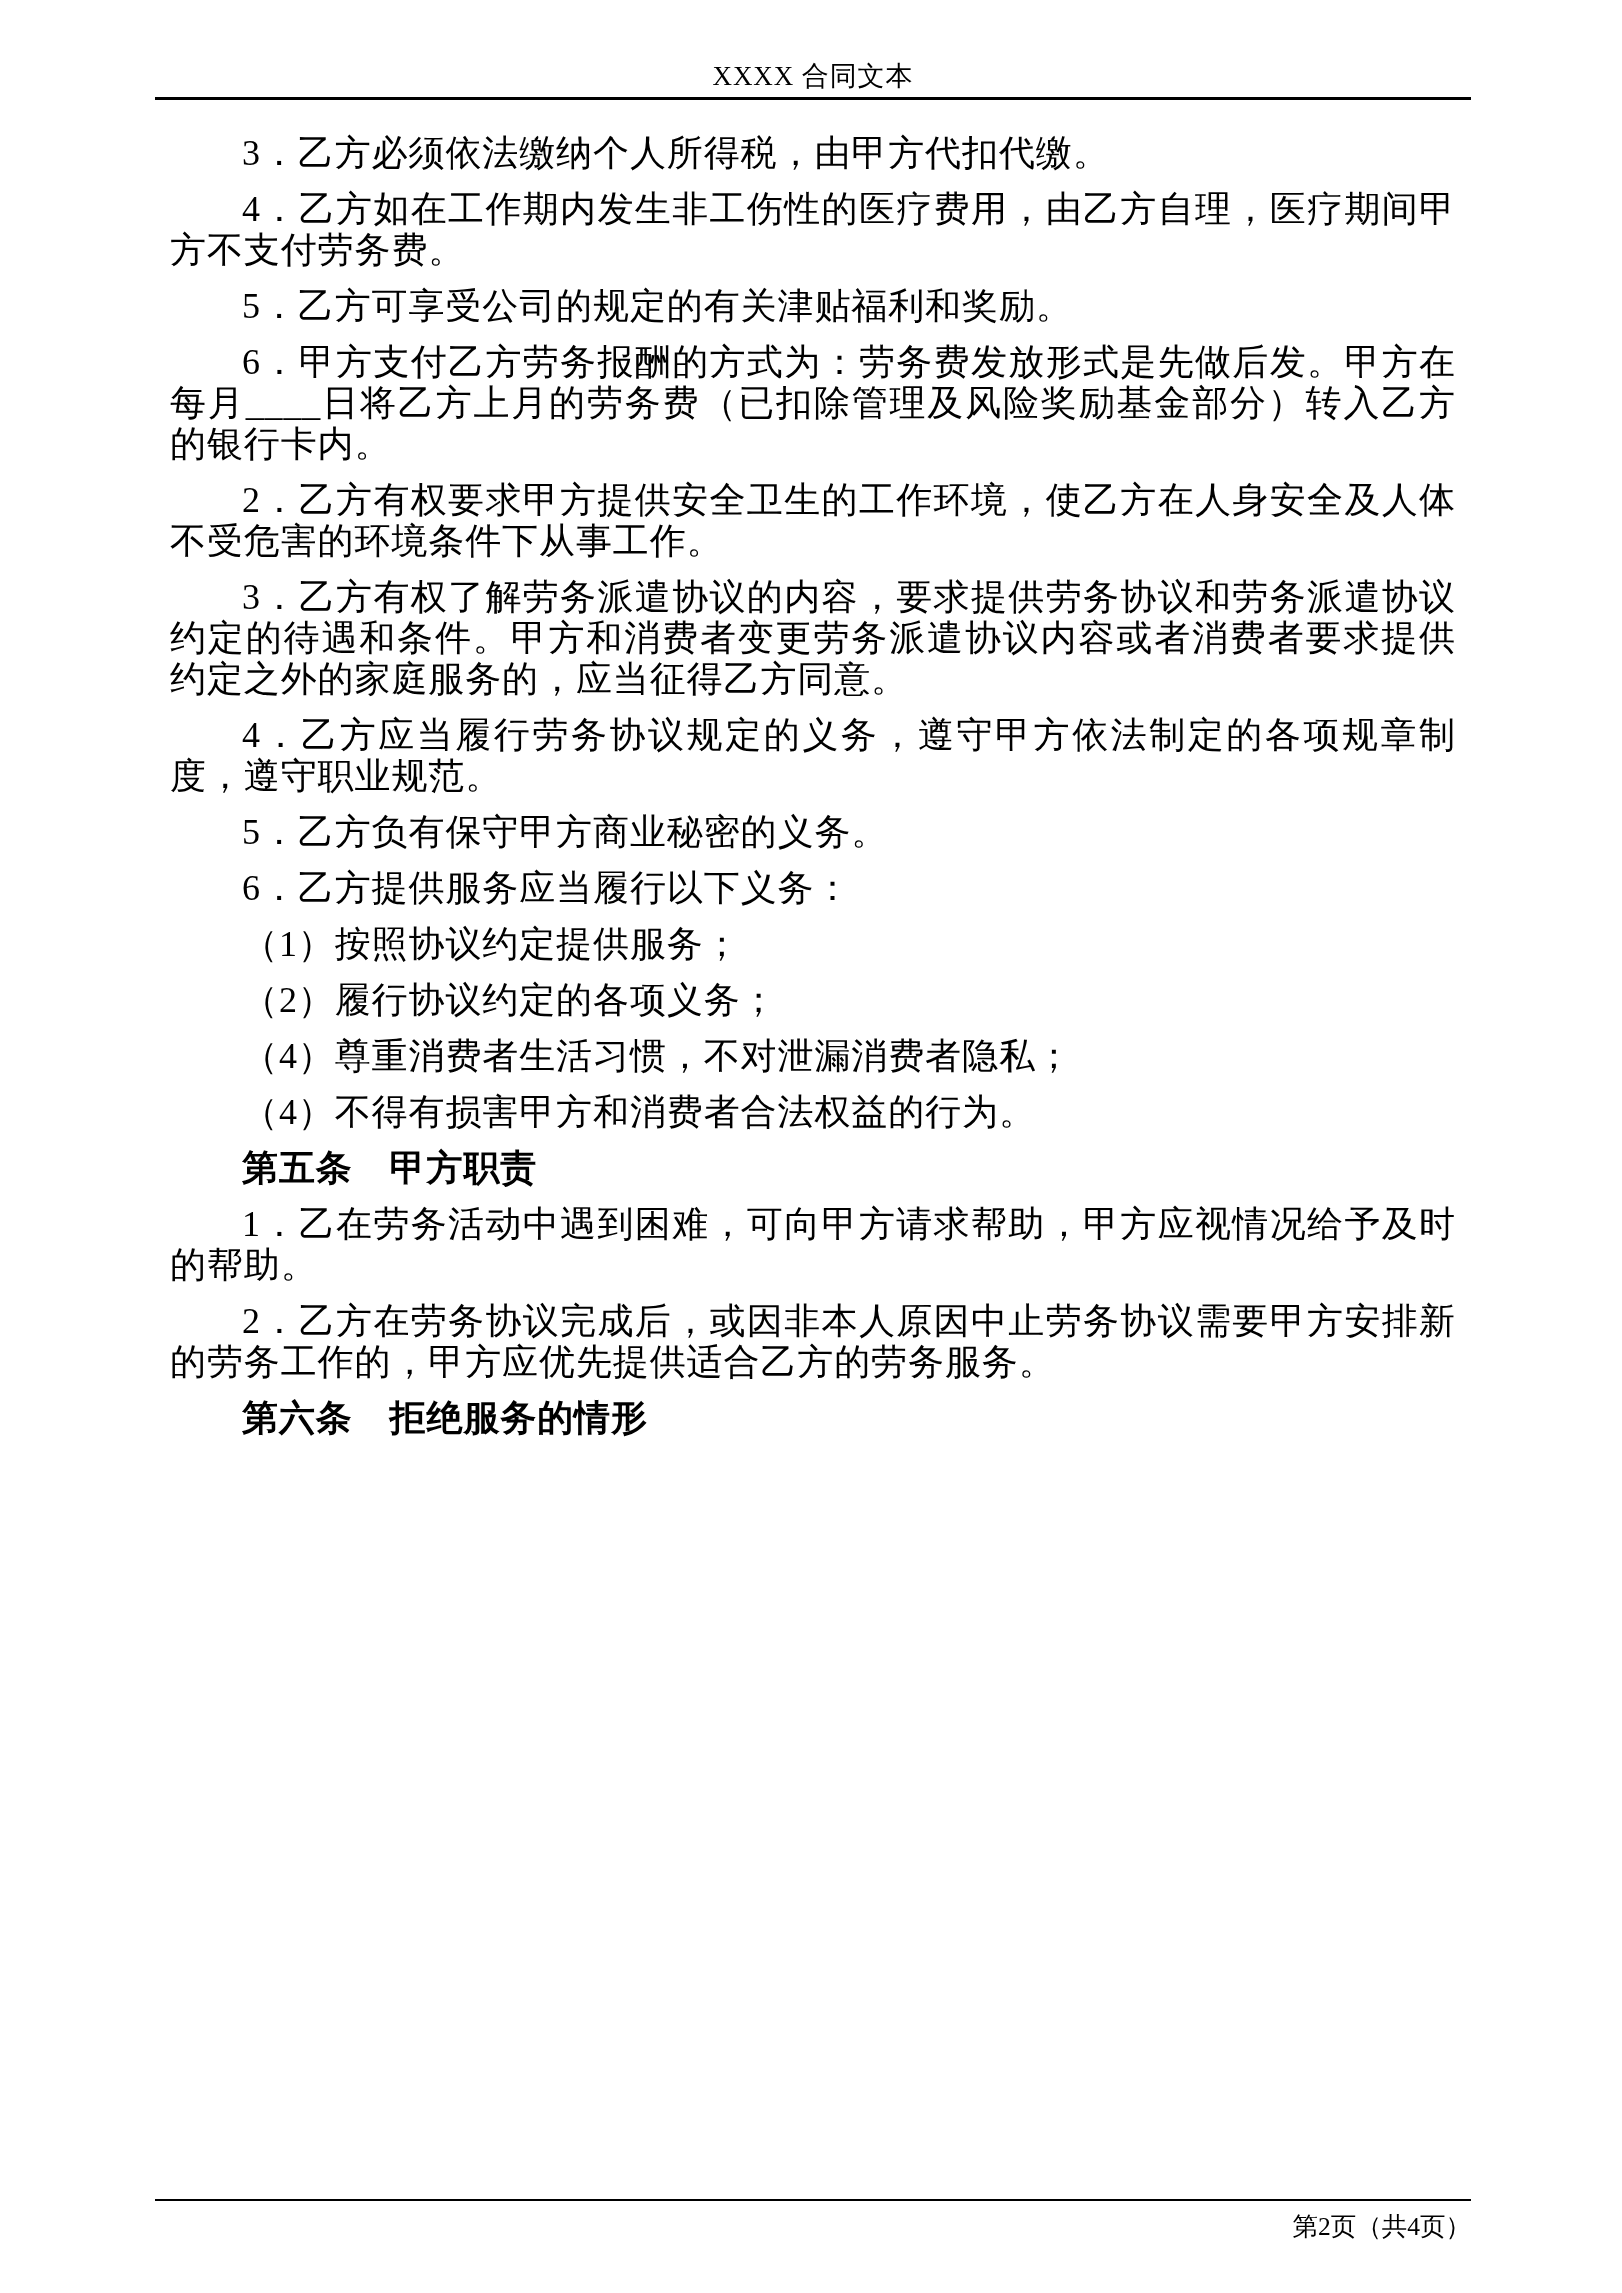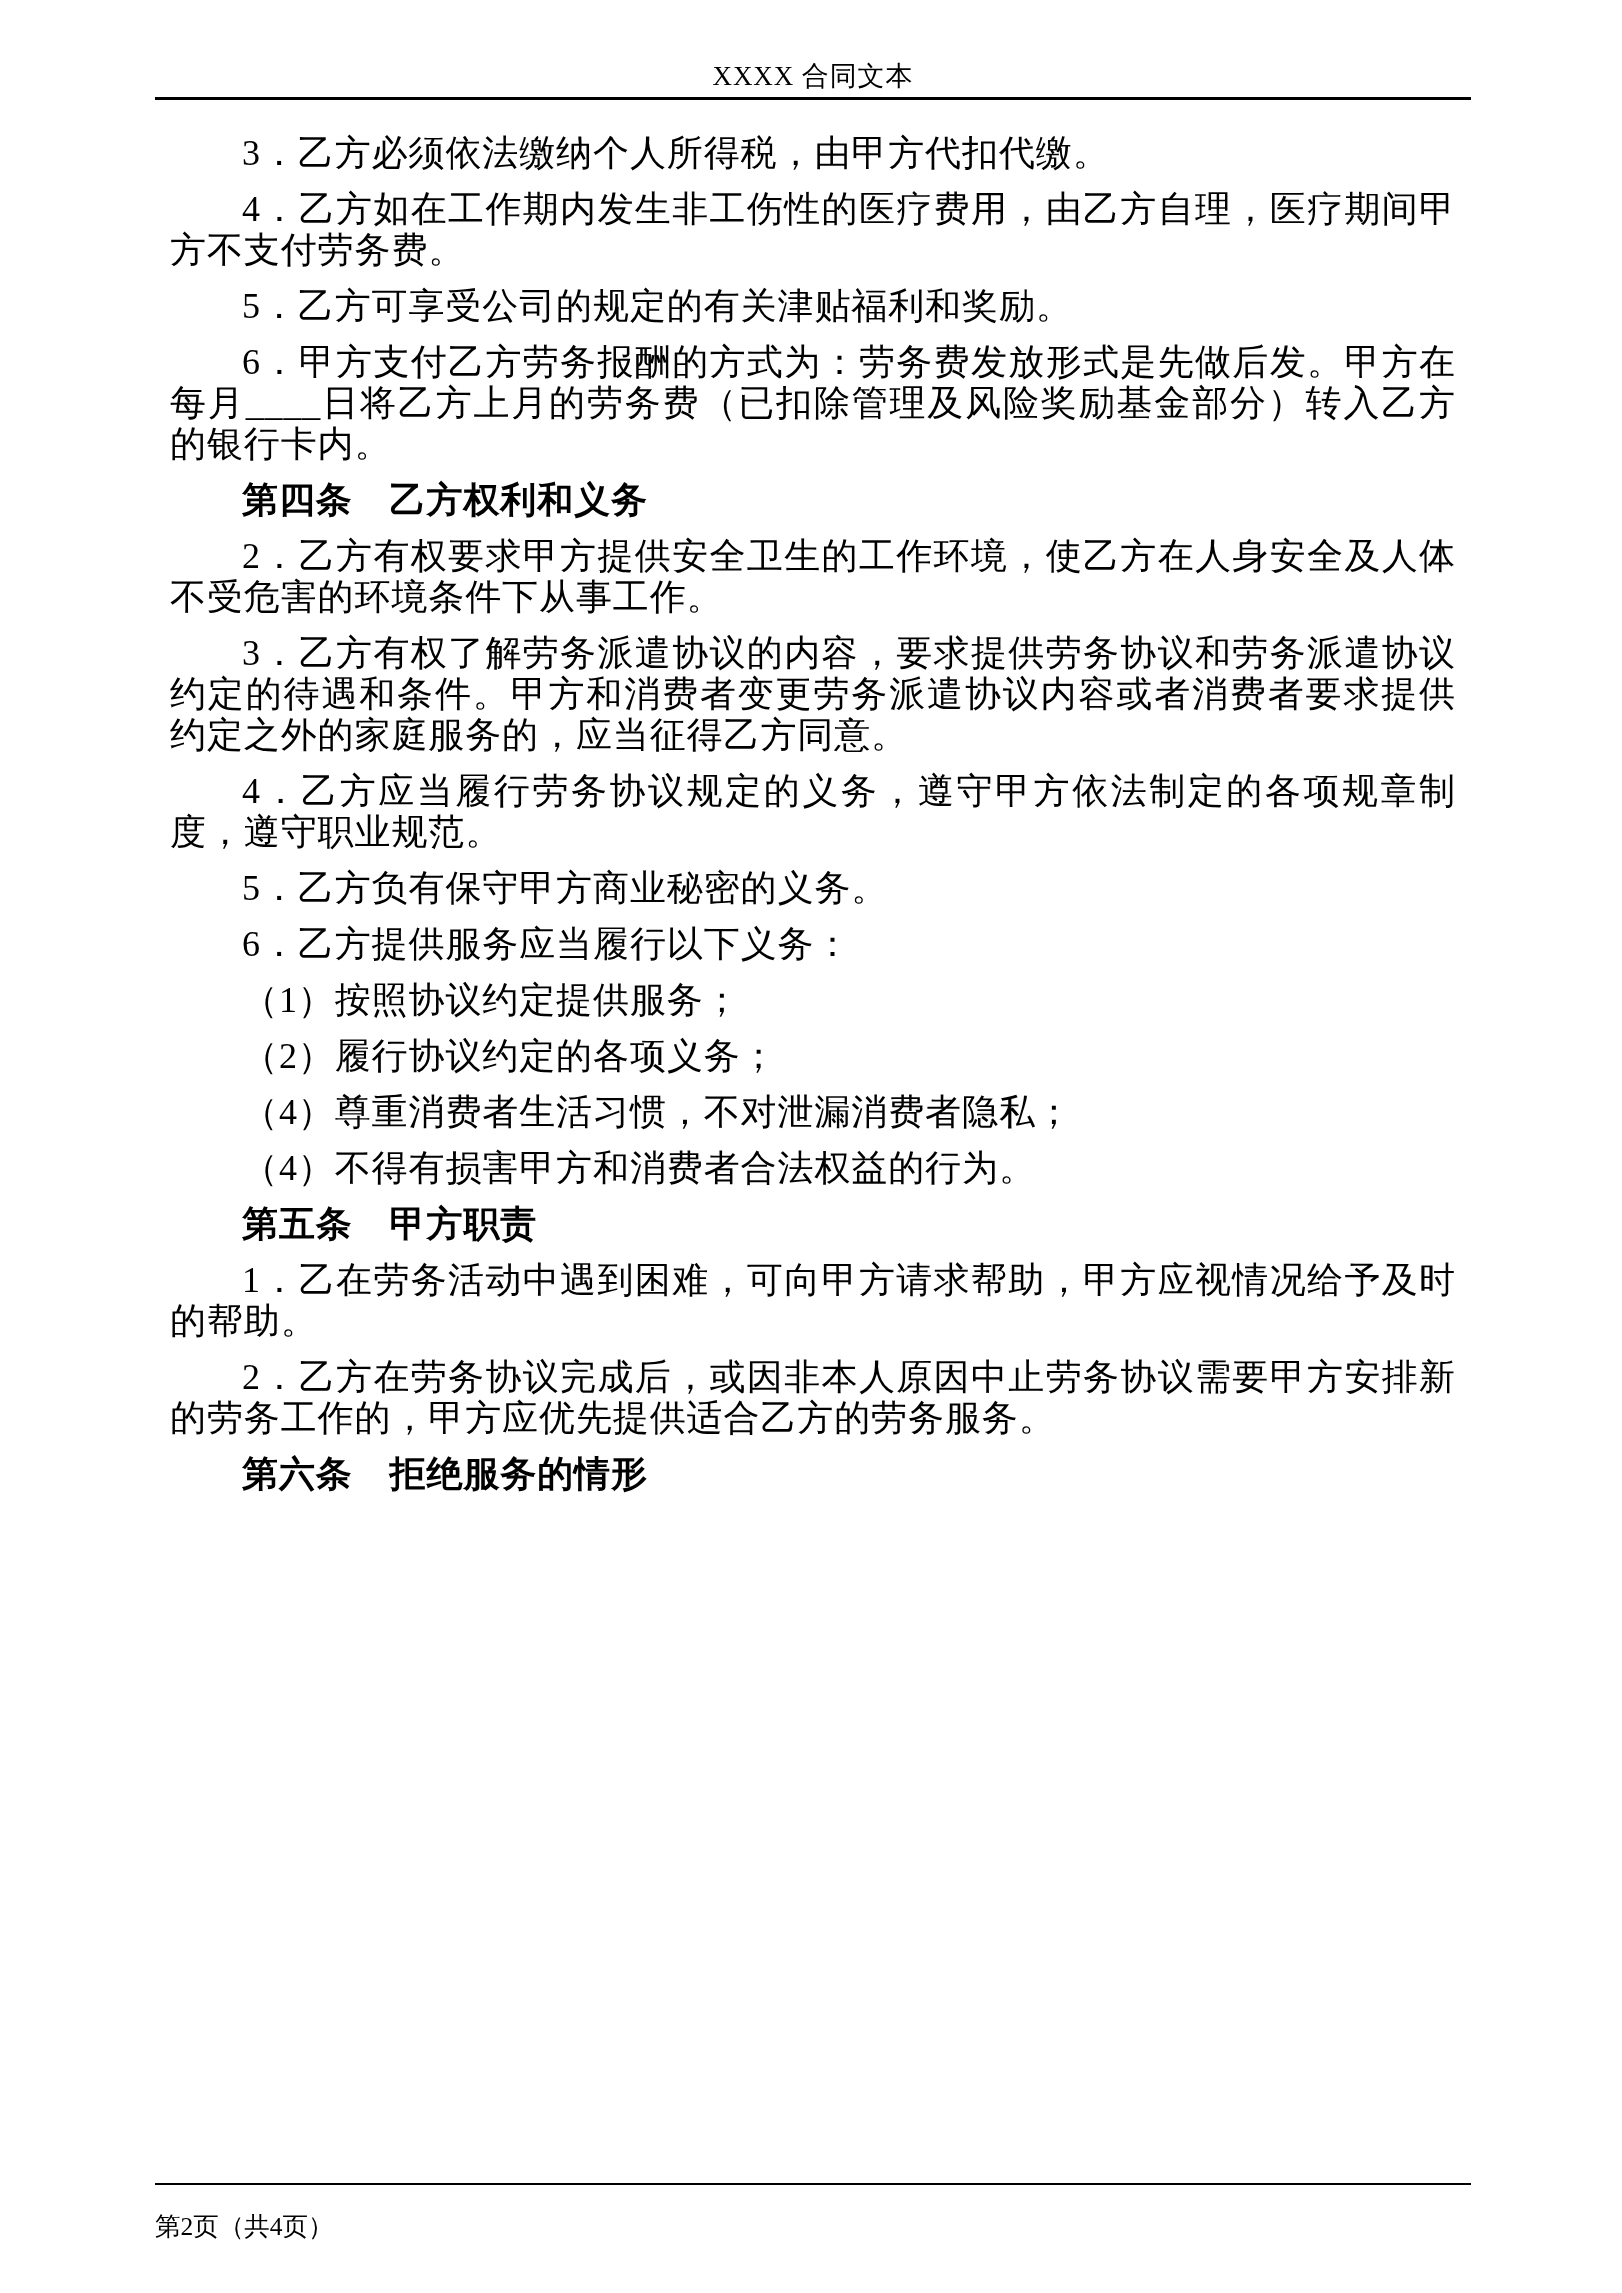--- a/index.html
+++ b/index.html
@@ -56,43 +56,42 @@
     position: absolute;
     left: 155px;
     right: 152px;
     bottom: 0;
   }
   .footer-rule {
     border-top: 2.7px solid #000000;
     height: 0;
   }
   .footer-text {
-    text-align: left;
+    text-align: right;
     font-size: 25.5px;
     line-height: 29px;
-    padding-top: 27px;
+    padding-top: 11px;
     padding-bottom: 53px;
   }
 </style>
 </head>
 <body>
 
 <div class="page">
 
   <div class="header">
     <div class="header-title">XXXX 合同文本</div>
     <div class="header-rule"></div>
   </div>
 
   <div class="content">
     <p class="para body">3．乙方必须依法缴纳个人所得税，由甲方代扣代缴。</p>
     <p class="para body">4．乙方如在工作期内发生非工伤性的医疗费用，由乙方自理，医疗期间甲方不支付劳务费。</p>
     <p class="para body">5．乙方可享受公司的规定的有关津贴福利和奖励。</p>
     <p class="para body">6．甲方支付乙方劳务报酬的方式为：劳务费发放形式是先做后发。甲方在每月____日将乙方上月的劳务费（已扣除管理及风险奖励基金部分）转入乙方的银行卡内。</p>
-    <p class="para heading">第四条　乙方权利和义务</p>
     <p class="para body">2．乙方有权要求甲方提供安全卫生的工作环境，使乙方在人身安全及人体不受危害的环境条件下从事工作。</p>
     <p class="para body">3．乙方有权了解劳务派遣协议的内容，要求提供劳务协议和劳务派遣协议约定的待遇和条件。甲方和消费者变更劳务派遣协议内容或者消费者要求提供约定之外的家庭服务的，应当征得乙方同意。</p>
     <p class="para body">4．乙方应当履行劳务协议规定的义务，遵守甲方依法制定的各项规章制度，遵守职业规范。</p>
     <p class="para body">5．乙方负有保守甲方商业秘密的义务。</p>
     <p class="para body">6．乙方提供服务应当履行以下义务：</p>
     <p class="para body">（1）按照协议约定提供服务；</p>
     <p class="para body">（2）履行协议约定的各项义务；</p>
     <p class="para body">（4）尊重消费者生活习惯，不对泄漏消费者隐私；</p>
     <p class="para body">（4）不得有损害甲方和消费者合法权益的行为。</p>
     <p class="para heading">第五条　甲方职责</p>

